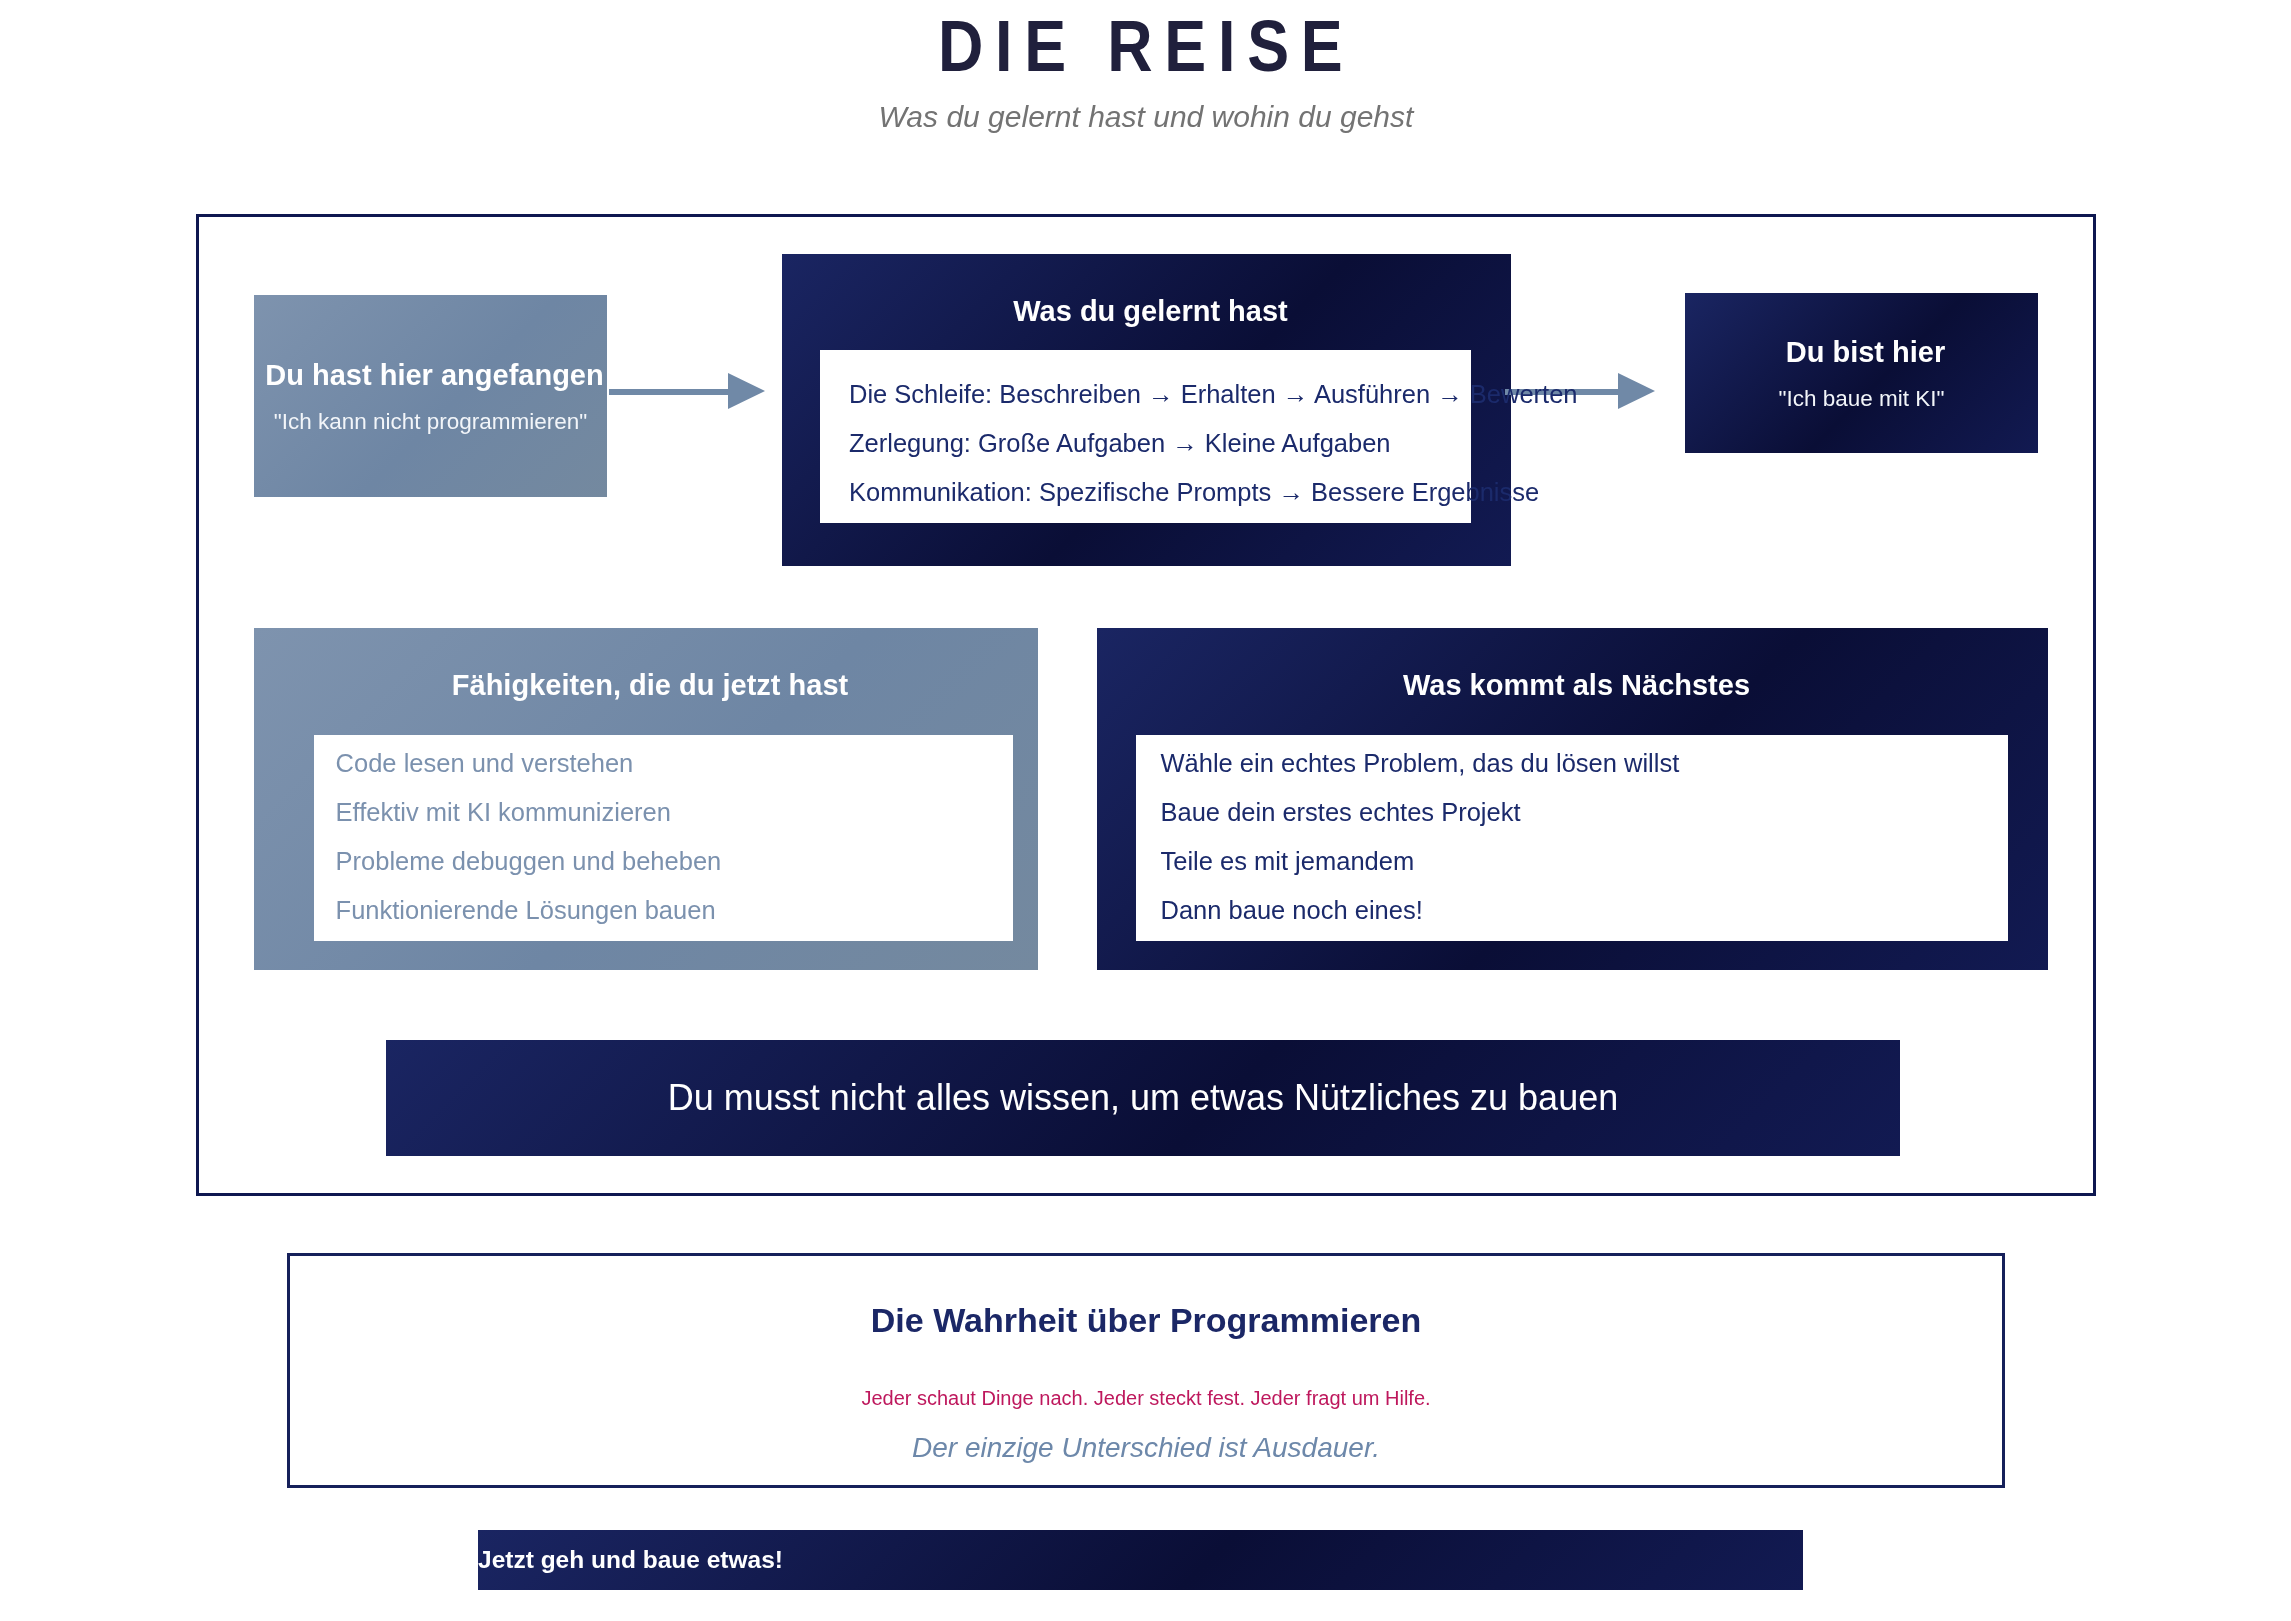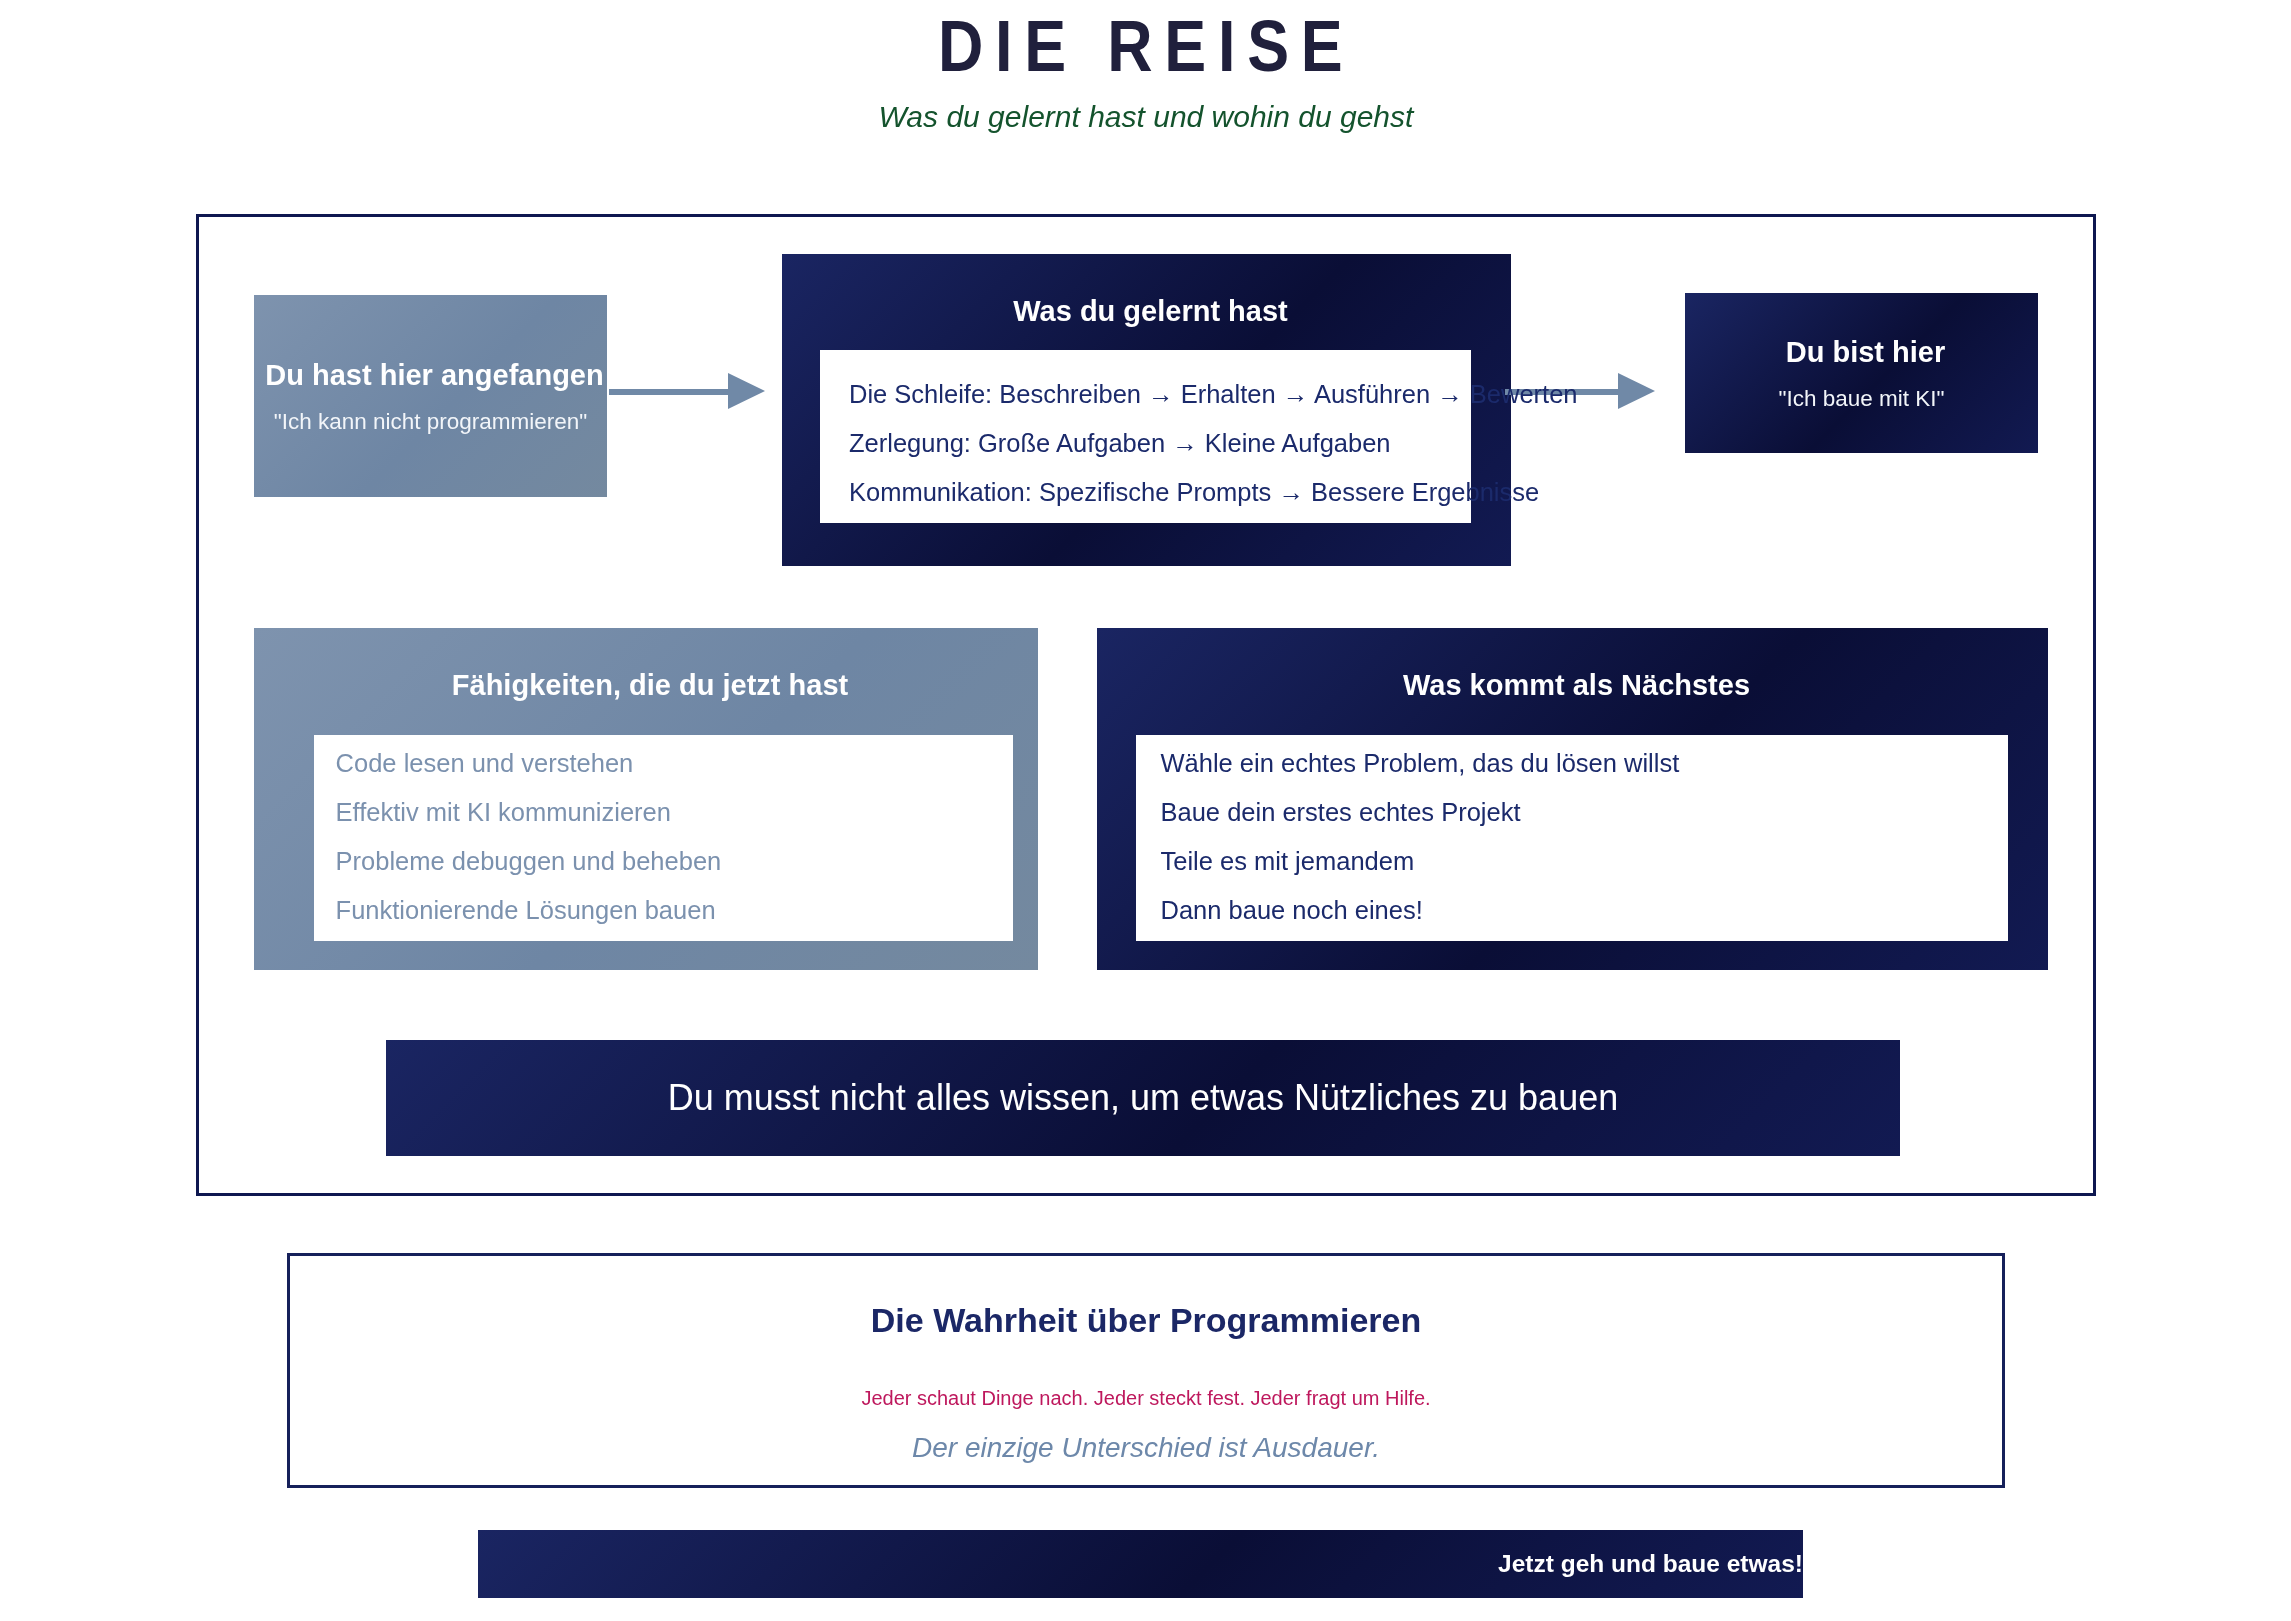--- a/index.html
+++ b/index.html
@@ -21,21 +21,21 @@
     font-size:73px; font-weight:bold;
     letter-spacing:13.7px;
     color:#20203c;
     transform:scaleX(0.86);
     white-space:nowrap;
   }
   .page-subtitle {
     position:absolute; left:0; right:0; top:100px;
     text-align:center;
     font-size:30px; font-style:italic;
-    color:#14532d;
+    color:#737373;
   }
 
   
   .journey {
     position:absolute; left:196px; top:214px;
     width:1900px; height:982px;
     border:3.9px solid #0e1750;
     background:#ffffff;
   }
 
@@ -138,22 +138,22 @@
     margin-top:39px;
     font-size:20px; color:#be185d; line-height:35px;
   }
   .truth-line2 {
     margin-top:13.7px;
     font-size:28px; font-style:italic; color:#6d88aa; line-height:35px;
   }
 
   
   .footer-banner {
-    position:absolute; left:478px; top:1530px; width:1325px; height:68px;
-    display:flex; align-items:center; justify-content:flex-end;
+    position:absolute; left:478px; top:1530px; width:1325px; height:60px;
+    display:flex; align-items:center; justify-content:flex-start;
   }
   .footer-banner .banner-text {
     color:#ffffff; font-weight:bold; font-size:24.5px; white-space:nowrap;
   }
 </style>
 </head>
 <body>
 
 <div class="page-title">
   <span>DIE REISE</span>

